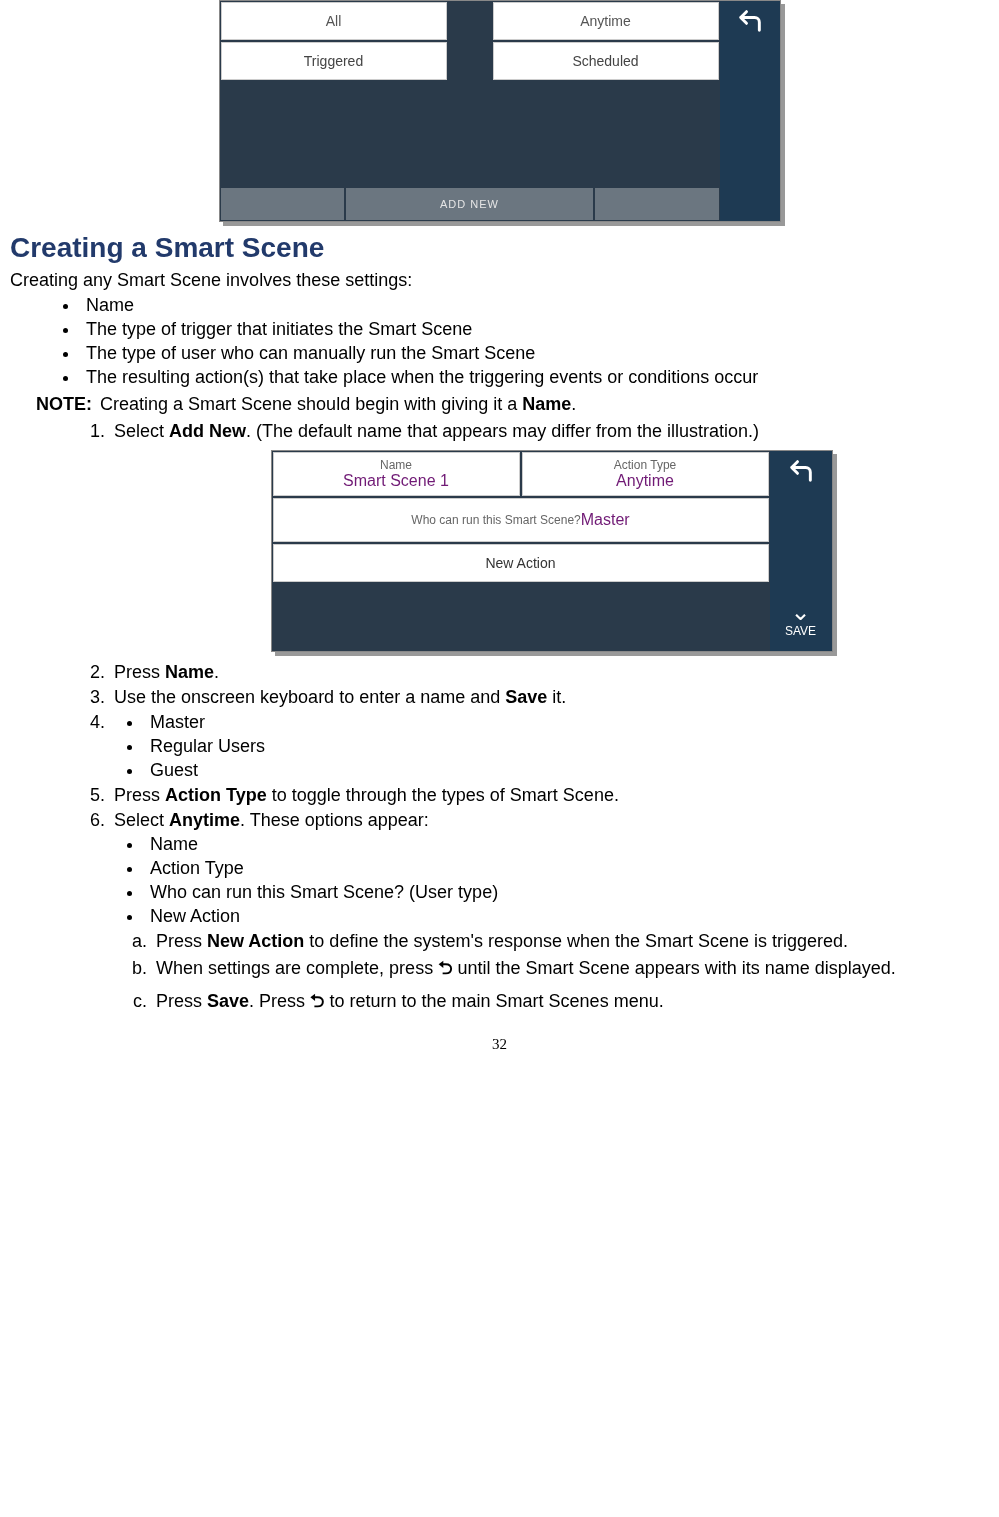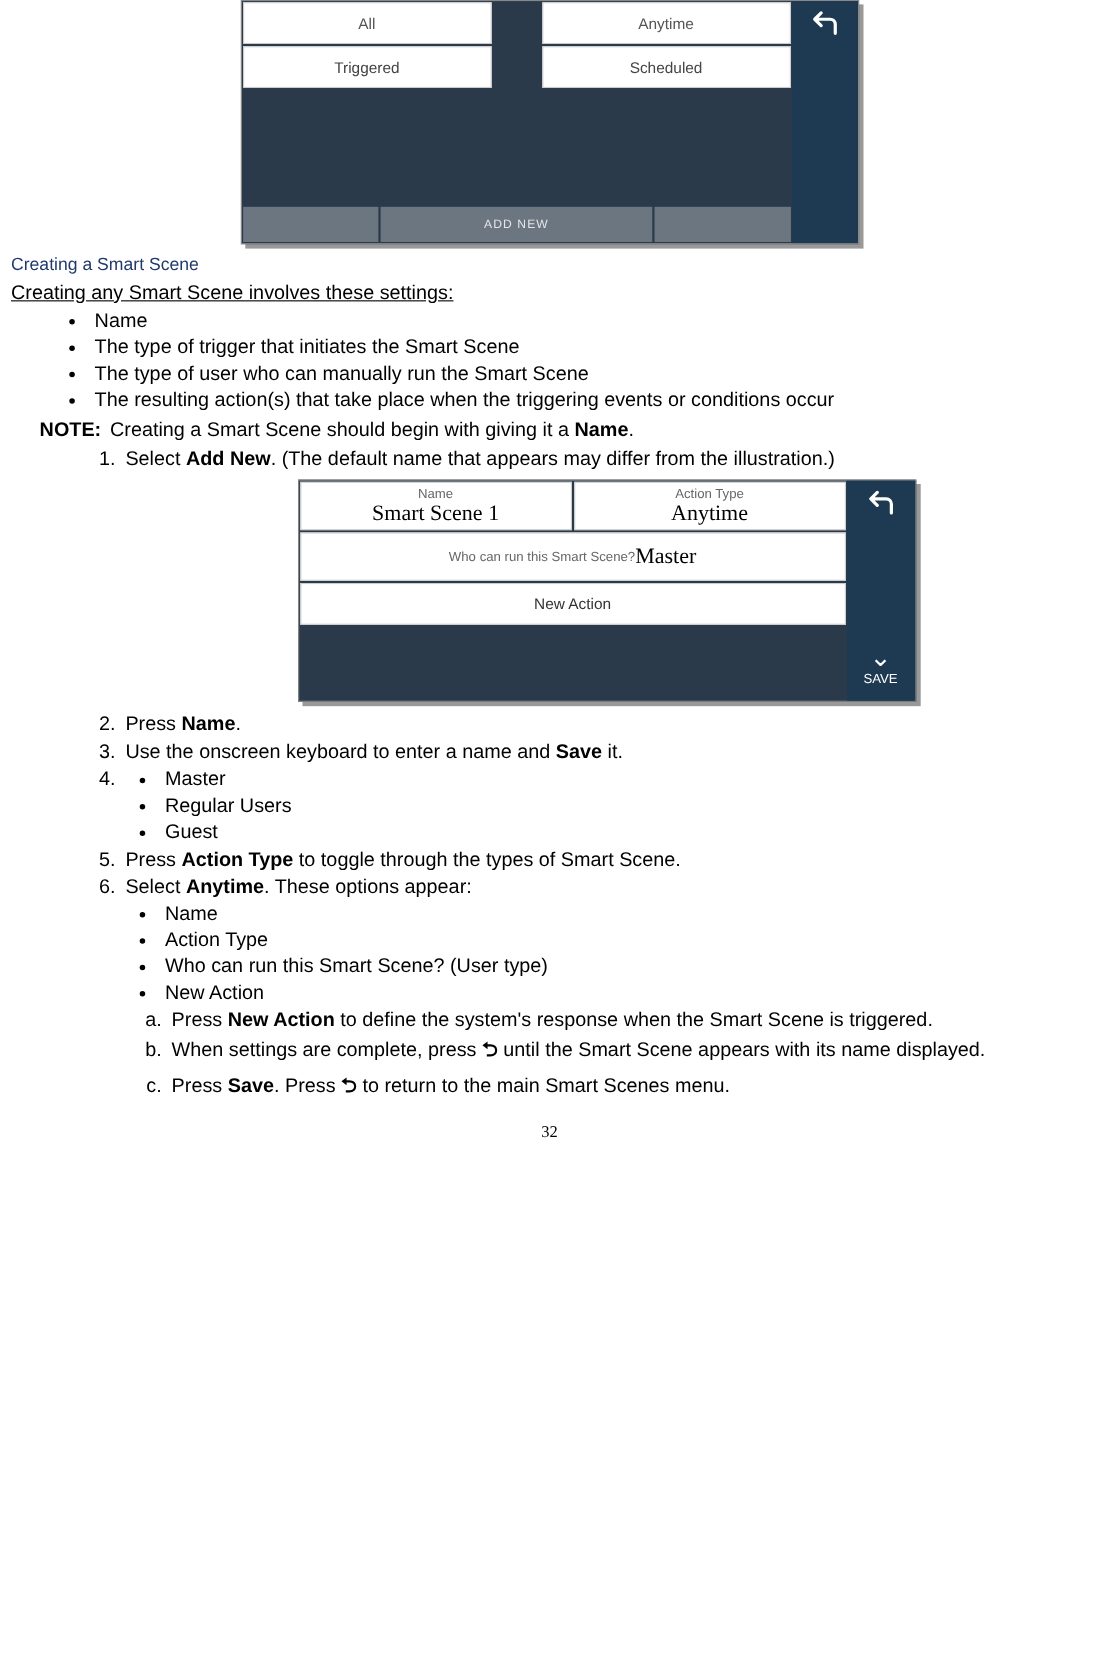--- a/index.html
+++ b/index.html
@@ -98,40 +98,40 @@
     background:#2a3a4a;
     border:1px solid #888;
     box-shadow: 4px 4px 0 #999;
     display:flex;
   }
   .d2-main{flex:1;display:flex;flex-direction:column;}
   .d2-row{display:flex;}
   .d2-cell-split{flex:1;margin:1px;background:#fff;border:1px solid #ccc;
     display:flex;flex-direction:column;align-items:center;justify-content:center;height:42px;}
   .d2-label{font-size:12px;color:#666;}
-  .d2-value{font-size:20px;color:#000000;font-family:Liberation Serif, serif;}
+  .d2-value{font-size:16px;color:#701a75;}
   .d2-full{margin:1px;background:#fff;border:1px solid #ccc;
     display:flex;align-items:center;justify-content:center;height:42px;}
   .d2-action{margin:1px;background:#fff;border:1px solid #ccc;
     display:flex;align-items:center;justify-content:center;height:36px;font-size:14px;color:#333;}
   .d2-side{width:62px;background:#1e3a53;display:flex;flex-direction:column;}
   .d2-side-fill{flex:1;}
   .d2-save{
     height:65px;display:flex;flex-direction:column;align-items:center;justify-content:center;
     color:#fff;font-size:12px;
   }
   .d2-chevron{font-size:24px;line-height:1;}
 
   h2.section-title{
     color:#223a6b;
-    font-size:16px;
-    font-weight:normal;
+    font-size:28px;
+    font-weight:bold;
     margin: 6px 0 6px 0;
   }
-  p{margin:4px 0;text-decoration:underline;}
+  p{margin:4px 0;}
   ul.bullets{list-style:disc;margin:2px 0 4px 70px;padding:0;}
   ul.bullets li{margin:3px 0; padding-left:6px;}
   ul.sub-bullets{list-style:disc;margin:2px 0 4px 100px;padding:0;}
   ul.sub-bullets li{margin:3px 0;padding-left:6px;}
 
   .note-row{display:flex;margin:6px 0;}
   .note-label{width:90px;font-weight:bold;text-align:right;padding-right:8px;box-sizing:border-box;white-space:nowrap;}
   .note-text{flex:1;}
 
   ol.steps{

